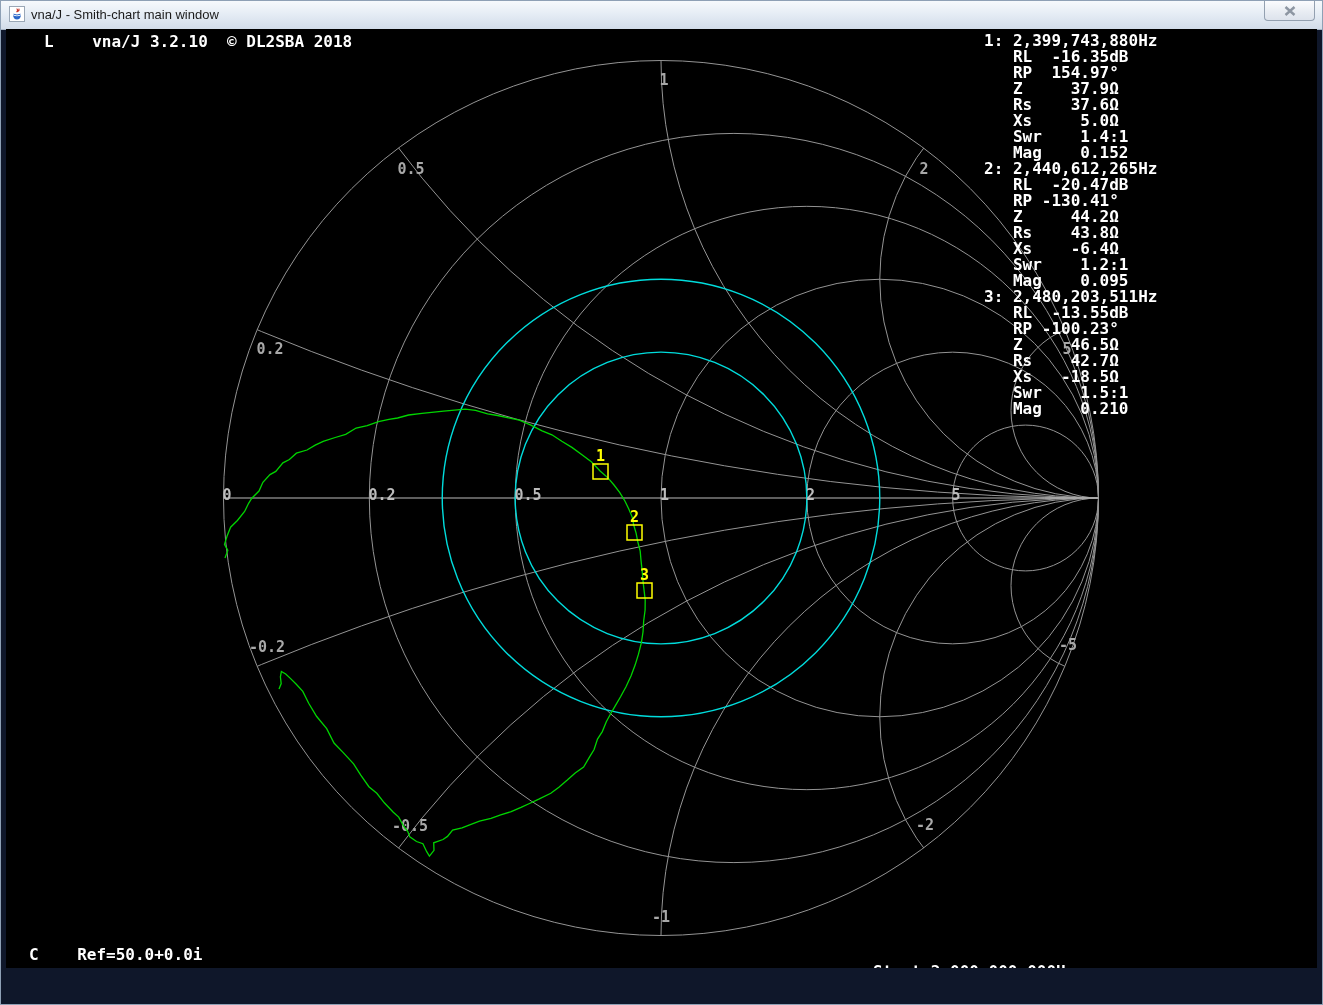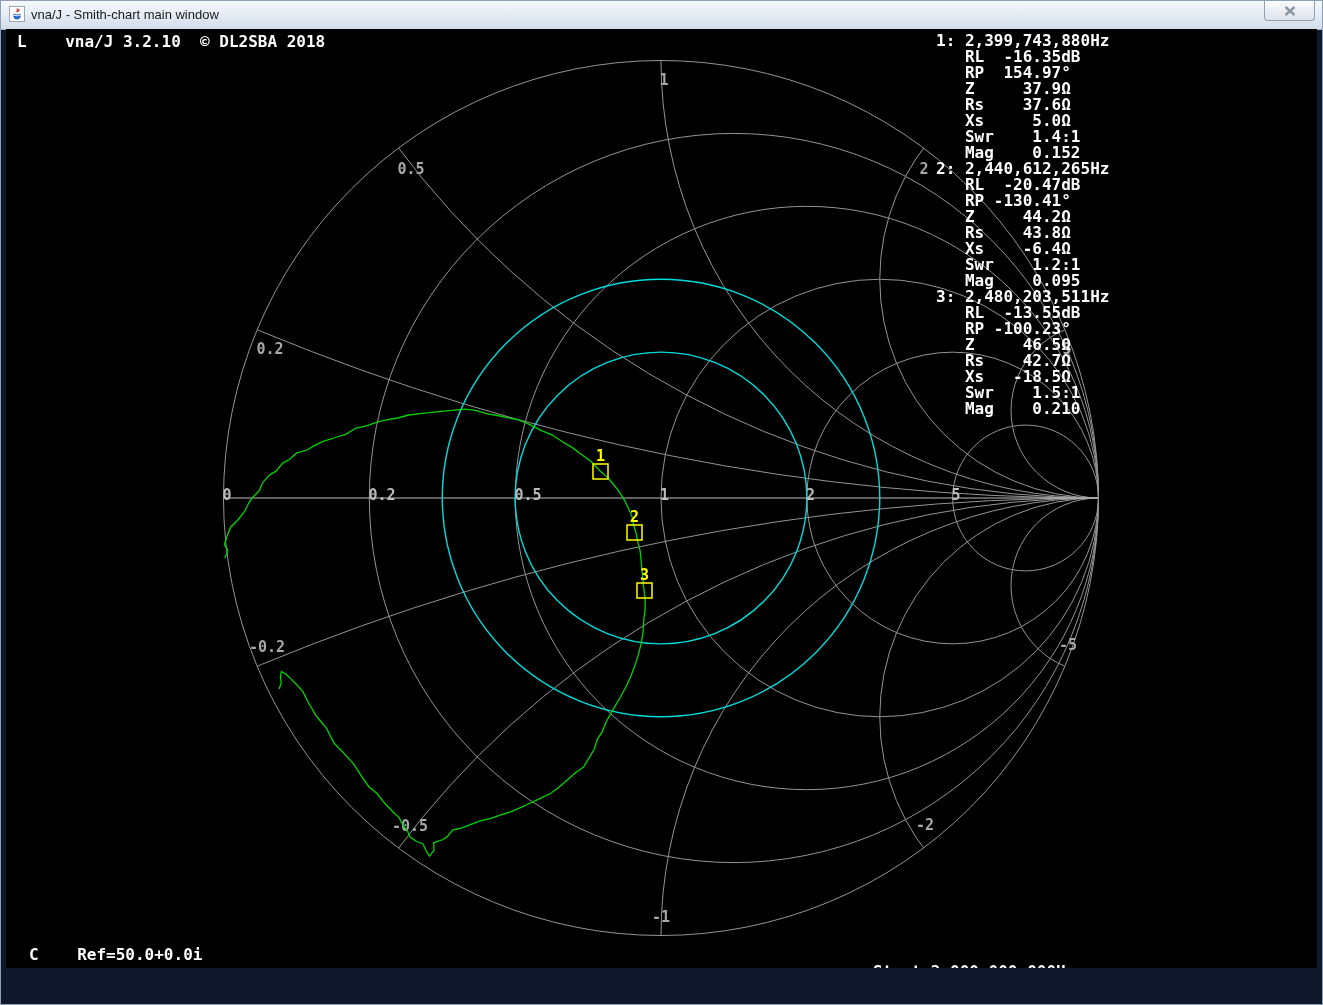--- a/index.html
+++ b/index.html
@@ -35,24 +35,24 @@
   }
   .chart-area{
     position:relative;flex:0 0 939px;background:#000;overflow:hidden;
   }
   .chart-area svg{position:absolute;left:0;top:0;}
   .mono{
     font-family:"DejaVu Sans Mono",monospace;font-weight:bold;
     color:#ffffff;font-size:16px;line-height:16px;white-space:pre;
   }
   .overlay{position:absolute;}
-  #topLeftLine{left:11px;top:5px;}
+  #topLeftLine{left:38px;top:5px;}
   #bottomLeftLine{left:23px;top:918px;}
   #startStop{left:867px;top:903px;}
-  #markerPanel{left:930px;top:4px;}
+  #markerPanel{left:978px;top:4px;}
   .button-bar{
     flex:0 0 34px;background:#f0f0f0;
     display:flex;align-items:center;justify-content:center;
   }
   .gif-button{
     min-width:31px;height:22px;padding:0 6px;
     background:linear-gradient(#fdfdfd,#eeeeee 50%,#dcdddf);
     border:1px solid #8e9aa8;border-radius:3px;
     font-family:"Liberation Sans",sans-serif;font-size:12px;color:#000;
     display:flex;align-items:center;justify-content:center;

